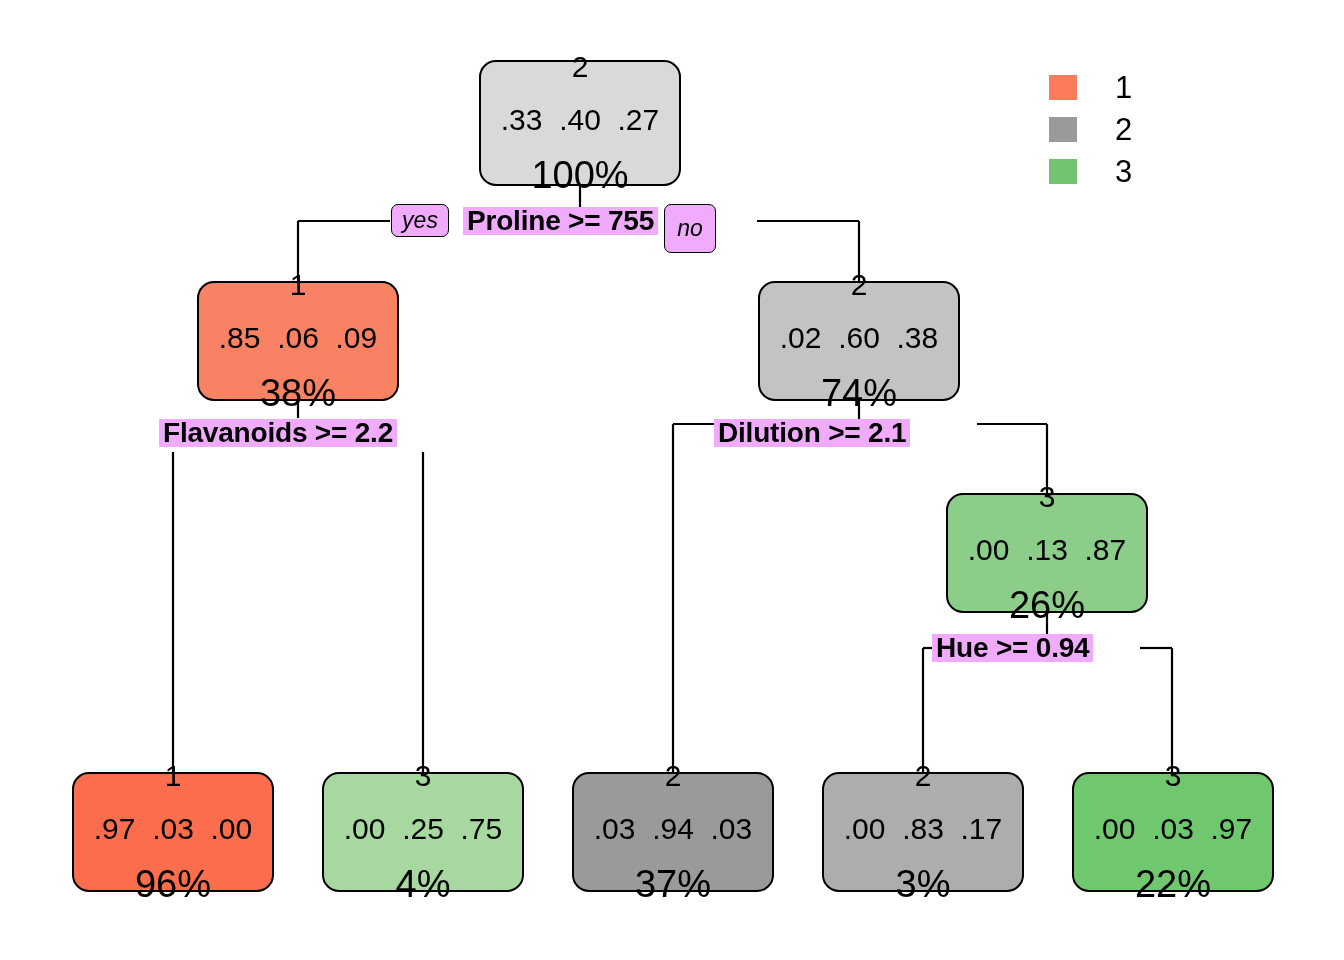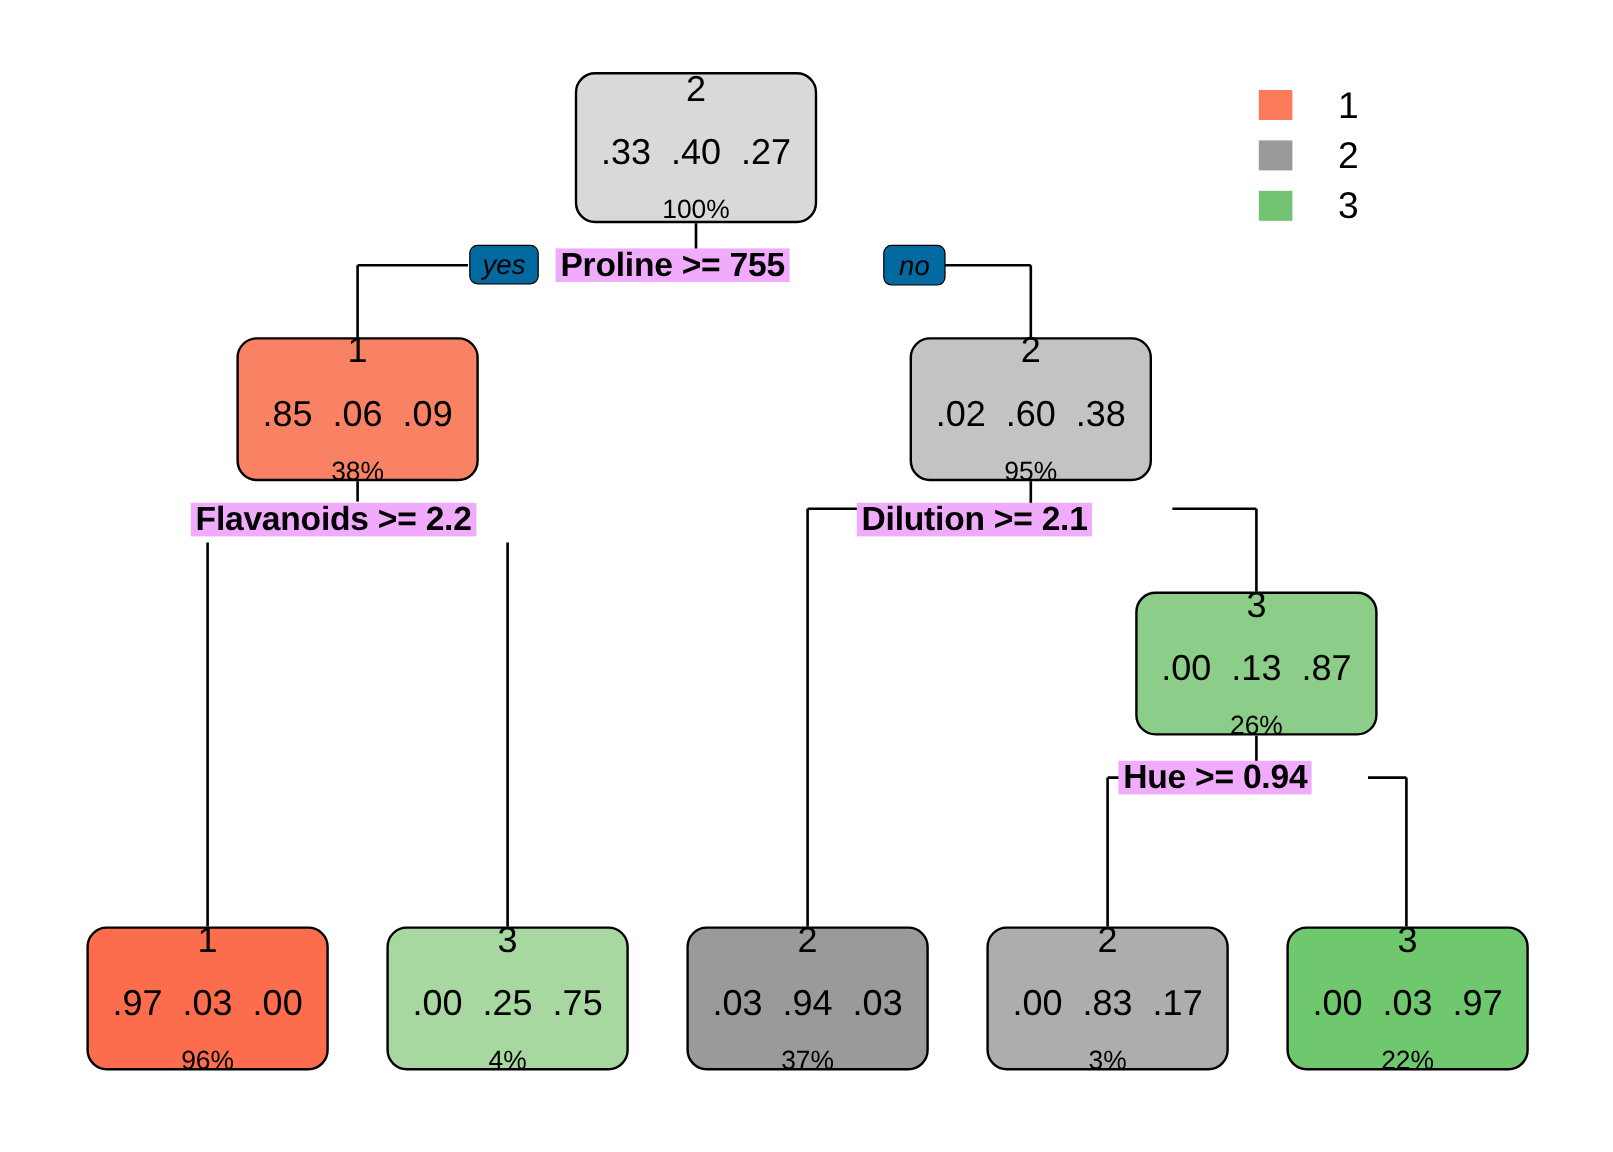--- a/index.html
+++ b/index.html
@@ -42,21 +42,21 @@
     font-size: 30px;
     letter-spacing: 0px;
   }
   .node .node-probs {
     font-size: 30px;
     letter-spacing: 0px;
     margin-top: 23px;
     white-space: pre;
   }
   .node .node-pct {
-    font-size: 22px;
+    font-size: 38px;
     margin-top: 21px;
   }
 
   
   .split-label {
     position: absolute;
     font-size: 28px;
     font-weight: bold;
     color: #000000;
     white-space: nowrap;
@@ -65,21 +65,21 @@
     padding: 0 4px;
     line-height: 1;
   }
 
   
   .yesno {
     position: absolute;
     box-sizing: border-box;
     border: 1.6px solid #000000;
     border-radius: 7px;
-    background: #0369a1;
+    background: #f0abfc;
     font-style: italic;
     font-size: 23px;
     color: #000000;
     display: flex;
     align-items: center;
     justify-content: center;
     line-height: 1;
   }
 
   
@@ -149,21 +149,21 @@
 
 <div class="node" style="left:197px; top:281px; width:202px; height:120px; background:#fa8264;">
   <div class="node-class">1</div>
   <div class="node-probs">.85  .06  .09</div>
   <div class="node-pct">38%</div>
 </div>
 
 <div class="node" style="left:758px; top:281px; width:202px; height:120px; background:#c3c3c3;">
   <div class="node-class">2</div>
   <div class="node-probs">.02  .60  .38</div>
-  <div class="node-pct">95%</div>
+  <div class="node-pct">74%</div>
 </div>
 
 <div class="node" style="left:946px; top:493px; width:202px; height:120px; background:#8ccd8a;">
   <div class="node-class">3</div>
   <div class="node-probs">.00  .13  .87</div>
   <div class="node-pct">26%</div>
 </div>
 
 <div class="node" style="left:72px; top:772px; width:202px; height:120px; background:#fb6d4c;">
   <div class="node-class">1</div>
@@ -192,21 +192,21 @@
 <div class="node" style="left:1072px; top:772px; width:202px; height:120px; background:#6fc76e;">
   <div class="node-class">3</div>
   <div class="node-probs">.00  .03  .97</div>
   <div class="node-pct">22%</div>
 </div>
 
 <div class="split-label" style="left:463px; top:207px;">Proline &gt;= 755</div>
 
 <div class="yesno" style="left:391px; top:204px; width:58px; height:33px;">yes</div>
 
-<div class="yesno" style="left:736px; top:204px; width:52px; height:34px;">no</div>
+<div class="yesno" style="left:664px; top:204px; width:52px; height:49px;">no</div>
 
 <div class="split-label" style="left:159px; top:419px;">Flavanoids &gt;= 2.2</div>
 
 <div class="split-label" style="left:714px; top:419px;">Dilution &gt;= 2.1</div>
 
 <div class="split-label" style="left:932px; top:634px;">Hue &gt;= 0.94</div>
 
 <div id="legend">
   <div class="legend-row">
     <span class="legend-swatch" style="background:#fb7b5b;"></span>

